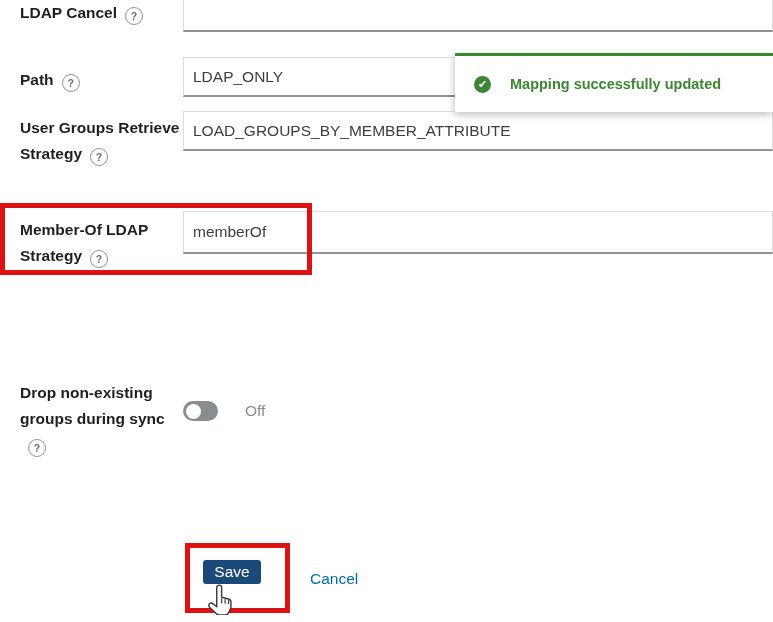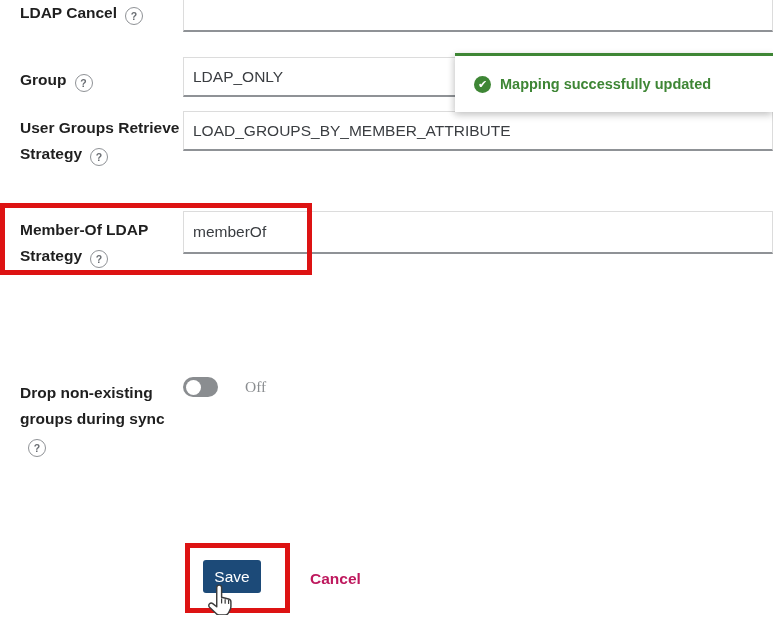--- a/index.html
+++ b/index.html
@@ -28,21 +28,21 @@
     width:16px;height:16px;border:1.5px solid #8f9296;border-radius:50%;
     font-size:10.5px;font-weight:bold;color:#6a6e73;line-height:1;
     margin-left:8px;vertical-align:-2px;background:#fff;cursor:pointer;
   }
   
   .pt8{padding-top:8px;}  .pt10{padding-top:10px;} .pt4{padding-top:4px;}
   .pt6{padding-top:6px;}  .pt9{padding-top:9px;}  .pt3{padding-top:3px;}
   .pt7{padding-top:7px;}
 
   
-  .toggle-wrap{display:flex;align-items:center;margin-top:0;font-family:Liberation Serif, serif;}
+  .toggle-wrap{display:flex;align-items:center;margin-top:24px;}
   .toggle{
     position:relative;width:35px;height:20px;border-radius:10px;
     background:#8a8d90;cursor:pointer;flex:0 0 auto;
   }
   .toggle .knob{
     position:absolute;left:3px;top:2.5px;width:15px;height:15px;
     border-radius:50%;background:#ffffff;
   }
   .toggle-state{margin-left:27px;font-size:15.5px;color:#8a8d90;}
 
@@ -51,31 +51,31 @@
     position:absolute;left:455px;top:53px;width:318px;height:59px;
     background:#ffffff;border-top:3px solid #3e8635;box-sizing:border-box;
     box-shadow:0 3px 8px rgba(0,0,0,0.18), -2px 2px 6px rgba(0,0,0,0.08);
     display:flex;align-items:center;padding-left:19px;z-index:20;
   }
   .toast-icon{
     width:17px;height:17px;border-radius:50%;background:#3e8635;
     color:#fff;display:flex;align-items:center;justify-content:center;
     font-size:11px;line-height:1;flex:0 0 auto;
   }
-  .toast-msg{margin-left:9px;font-size:14.5px;font-weight:bold;color:#3e8635;}
+  .toast-msg{margin-left:19px;font-size:14.5px;font-weight:bold;color:#3e8635;}
 
   
   .save-btn{
-    position:absolute;left:203px;top:560px;width:58px;height:33px;
+    position:absolute;left:203px;top:560px;width:58px;height:24px;
     background:#1c4a78;color:#ffffff;border:none;border-radius:3px;
     font-family:"Liberation Sans",sans-serif;font-size:15.5px;cursor:pointer;
   }
   .cancel-link{
     position:absolute;left:310px;top:570px;font-size:15.5px;
-    color:#be185d;text-decoration:none;cursor:pointer;font-weight:bold;
+    color:#0369a1;text-decoration:none;cursor:pointer;
   }
 
   
   .anno{position:absolute;border:5px solid #dd1313;box-sizing:border-box;z-index:30;pointer-events:none;}
   .anno-field{left:0px;top:203px;width:312px;height:72px;}
   .anno-save{left:185px;top:543px;width:105px;height:70px;}
 
   .cursor{position:absolute;left:207px;top:584px;z-index:40;pointer-events:none;}
 </style>
 </head>
@@ -87,21 +87,21 @@
     <div class="label-col pt8">
       <span>LDAP Cancel</span><span class="help">?</span>
     </div>
     <div class="input-col">
       <input class="txt" type="text" value="" style="">
     </div>
   </div>
 
   <div class="row" style="top:57px">
     <div class="label-col pt10">
-      <span>Group</span><span class="help">?</span>
+      <span>Path</span><span class="help">?</span>
     </div>
     <div class="input-col">
       <input class="txt" type="text" value="LDAP_ONLY" style="">
     </div>
   </div>
 
   <div class="row" style="top:111px">
     <div class="label-col pt4">
       <span>User Groups Retrieve Strategy</span><span class="help">?</span>
     </div>

